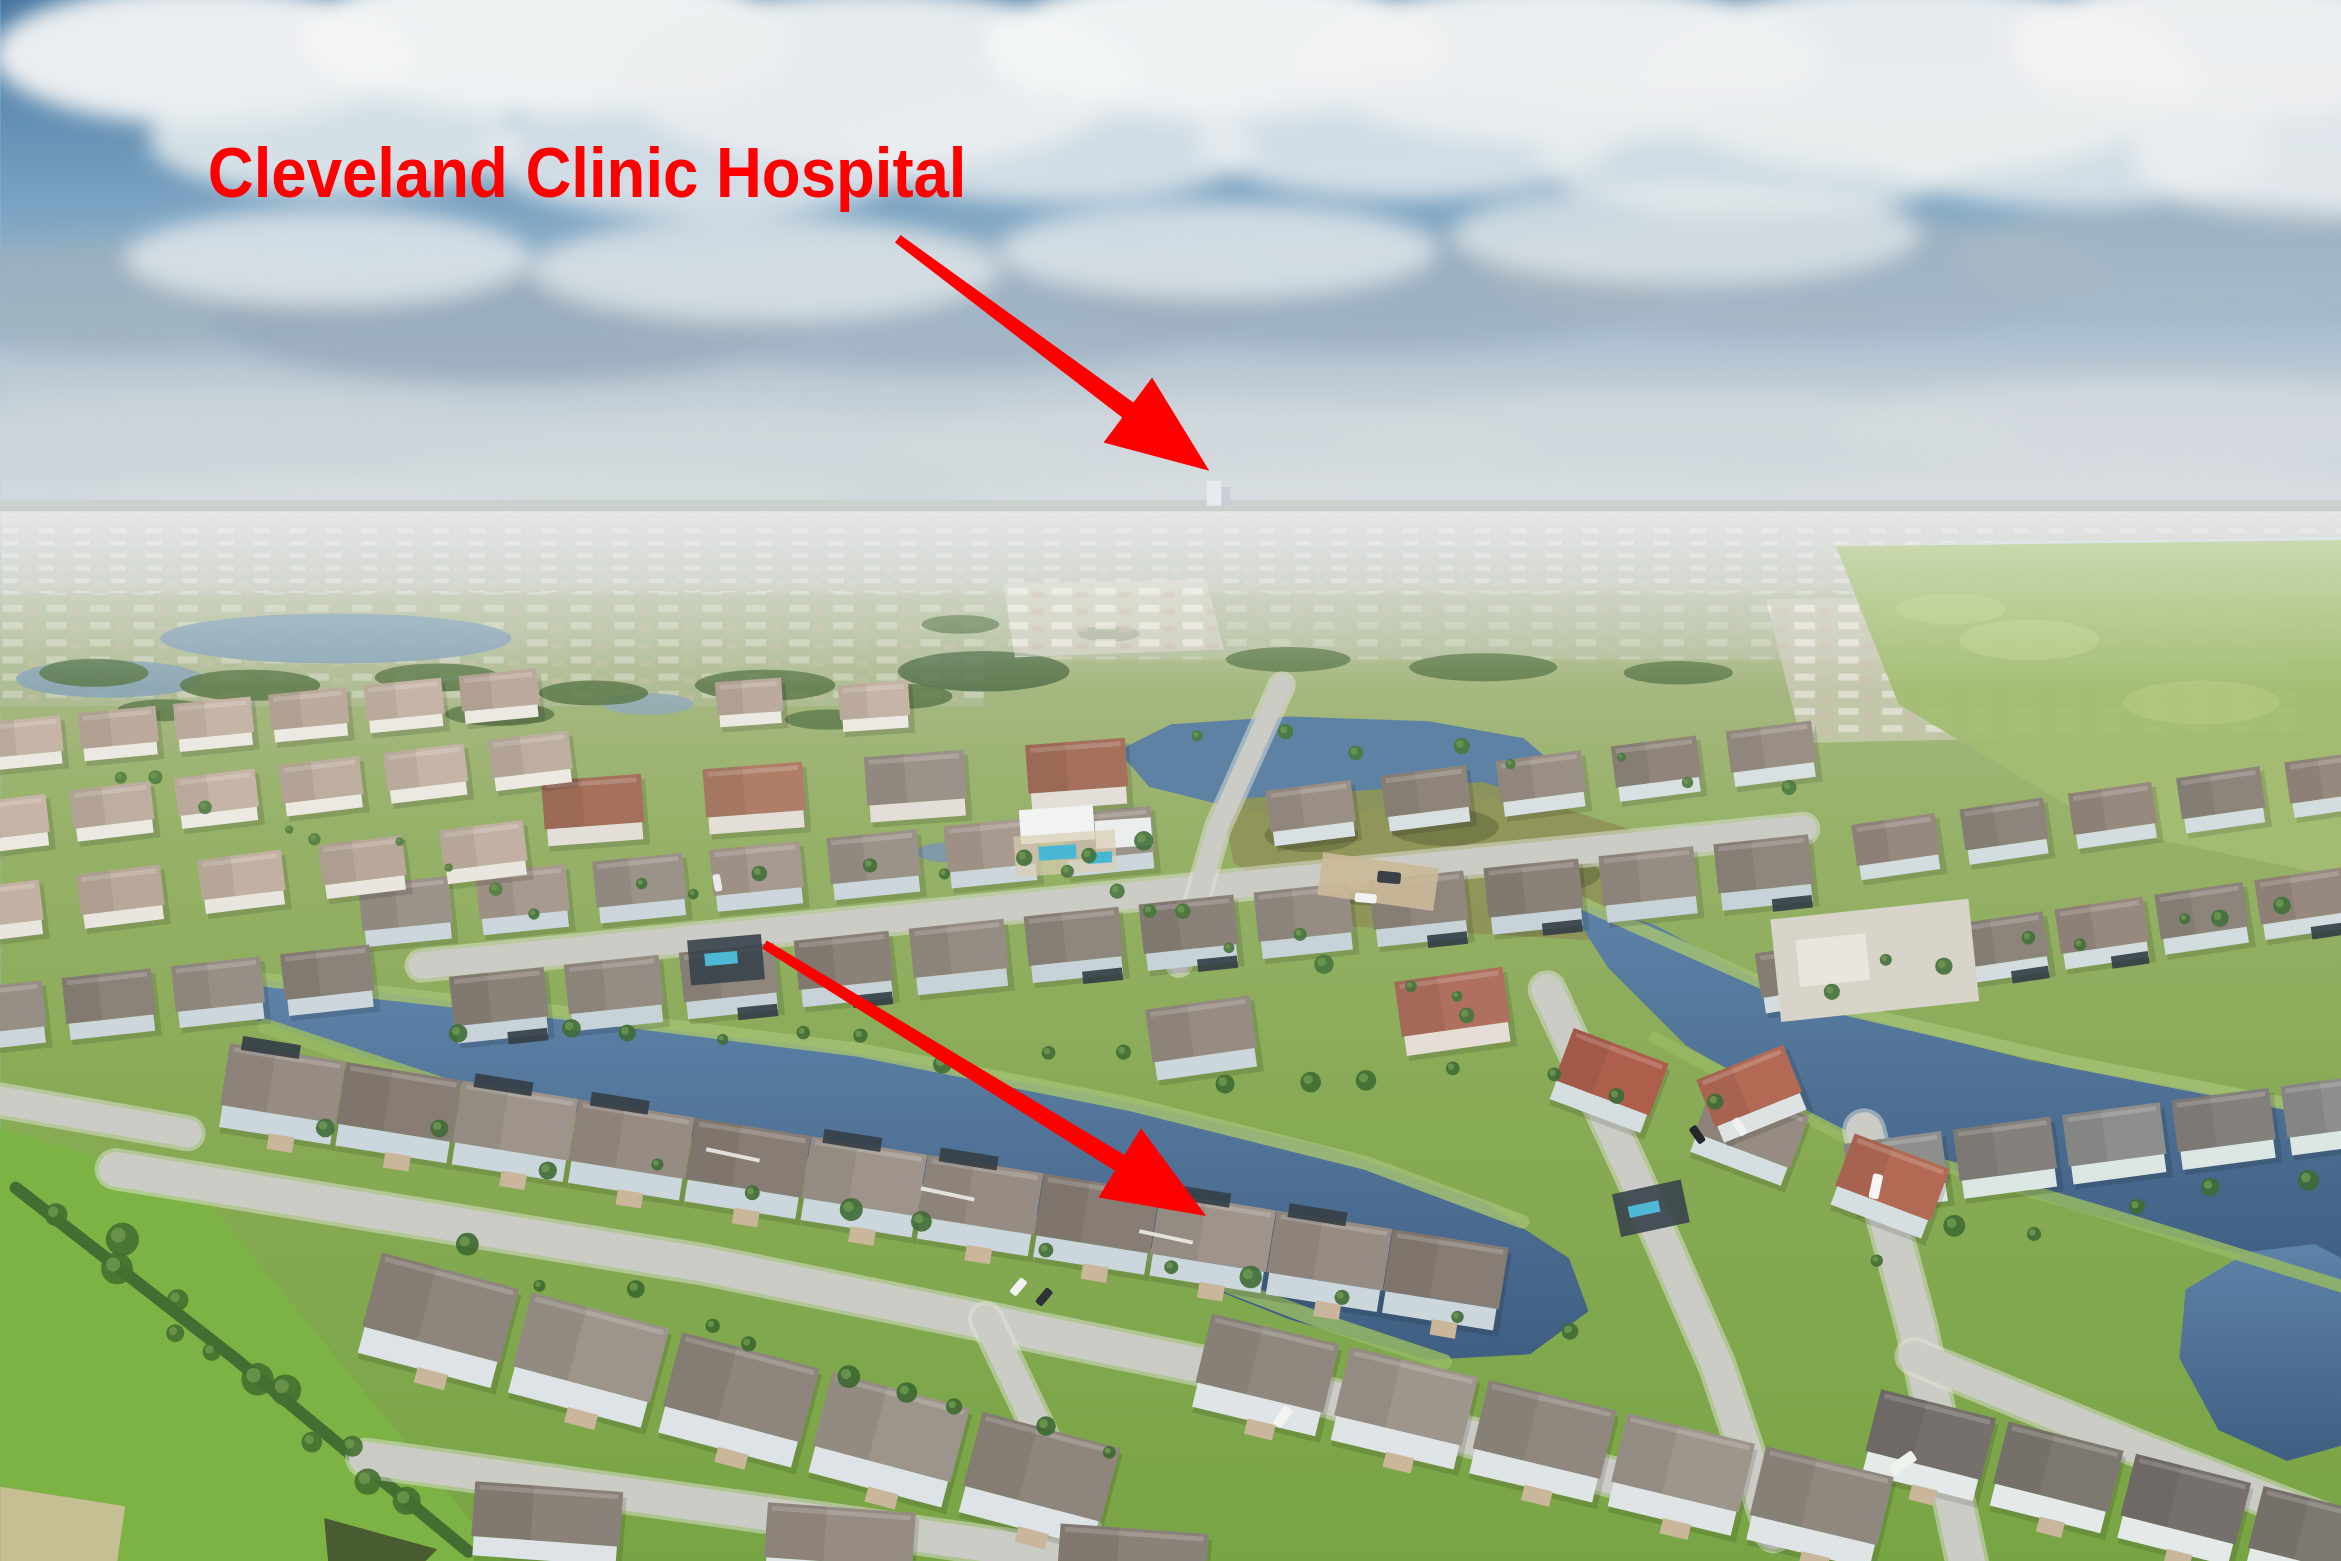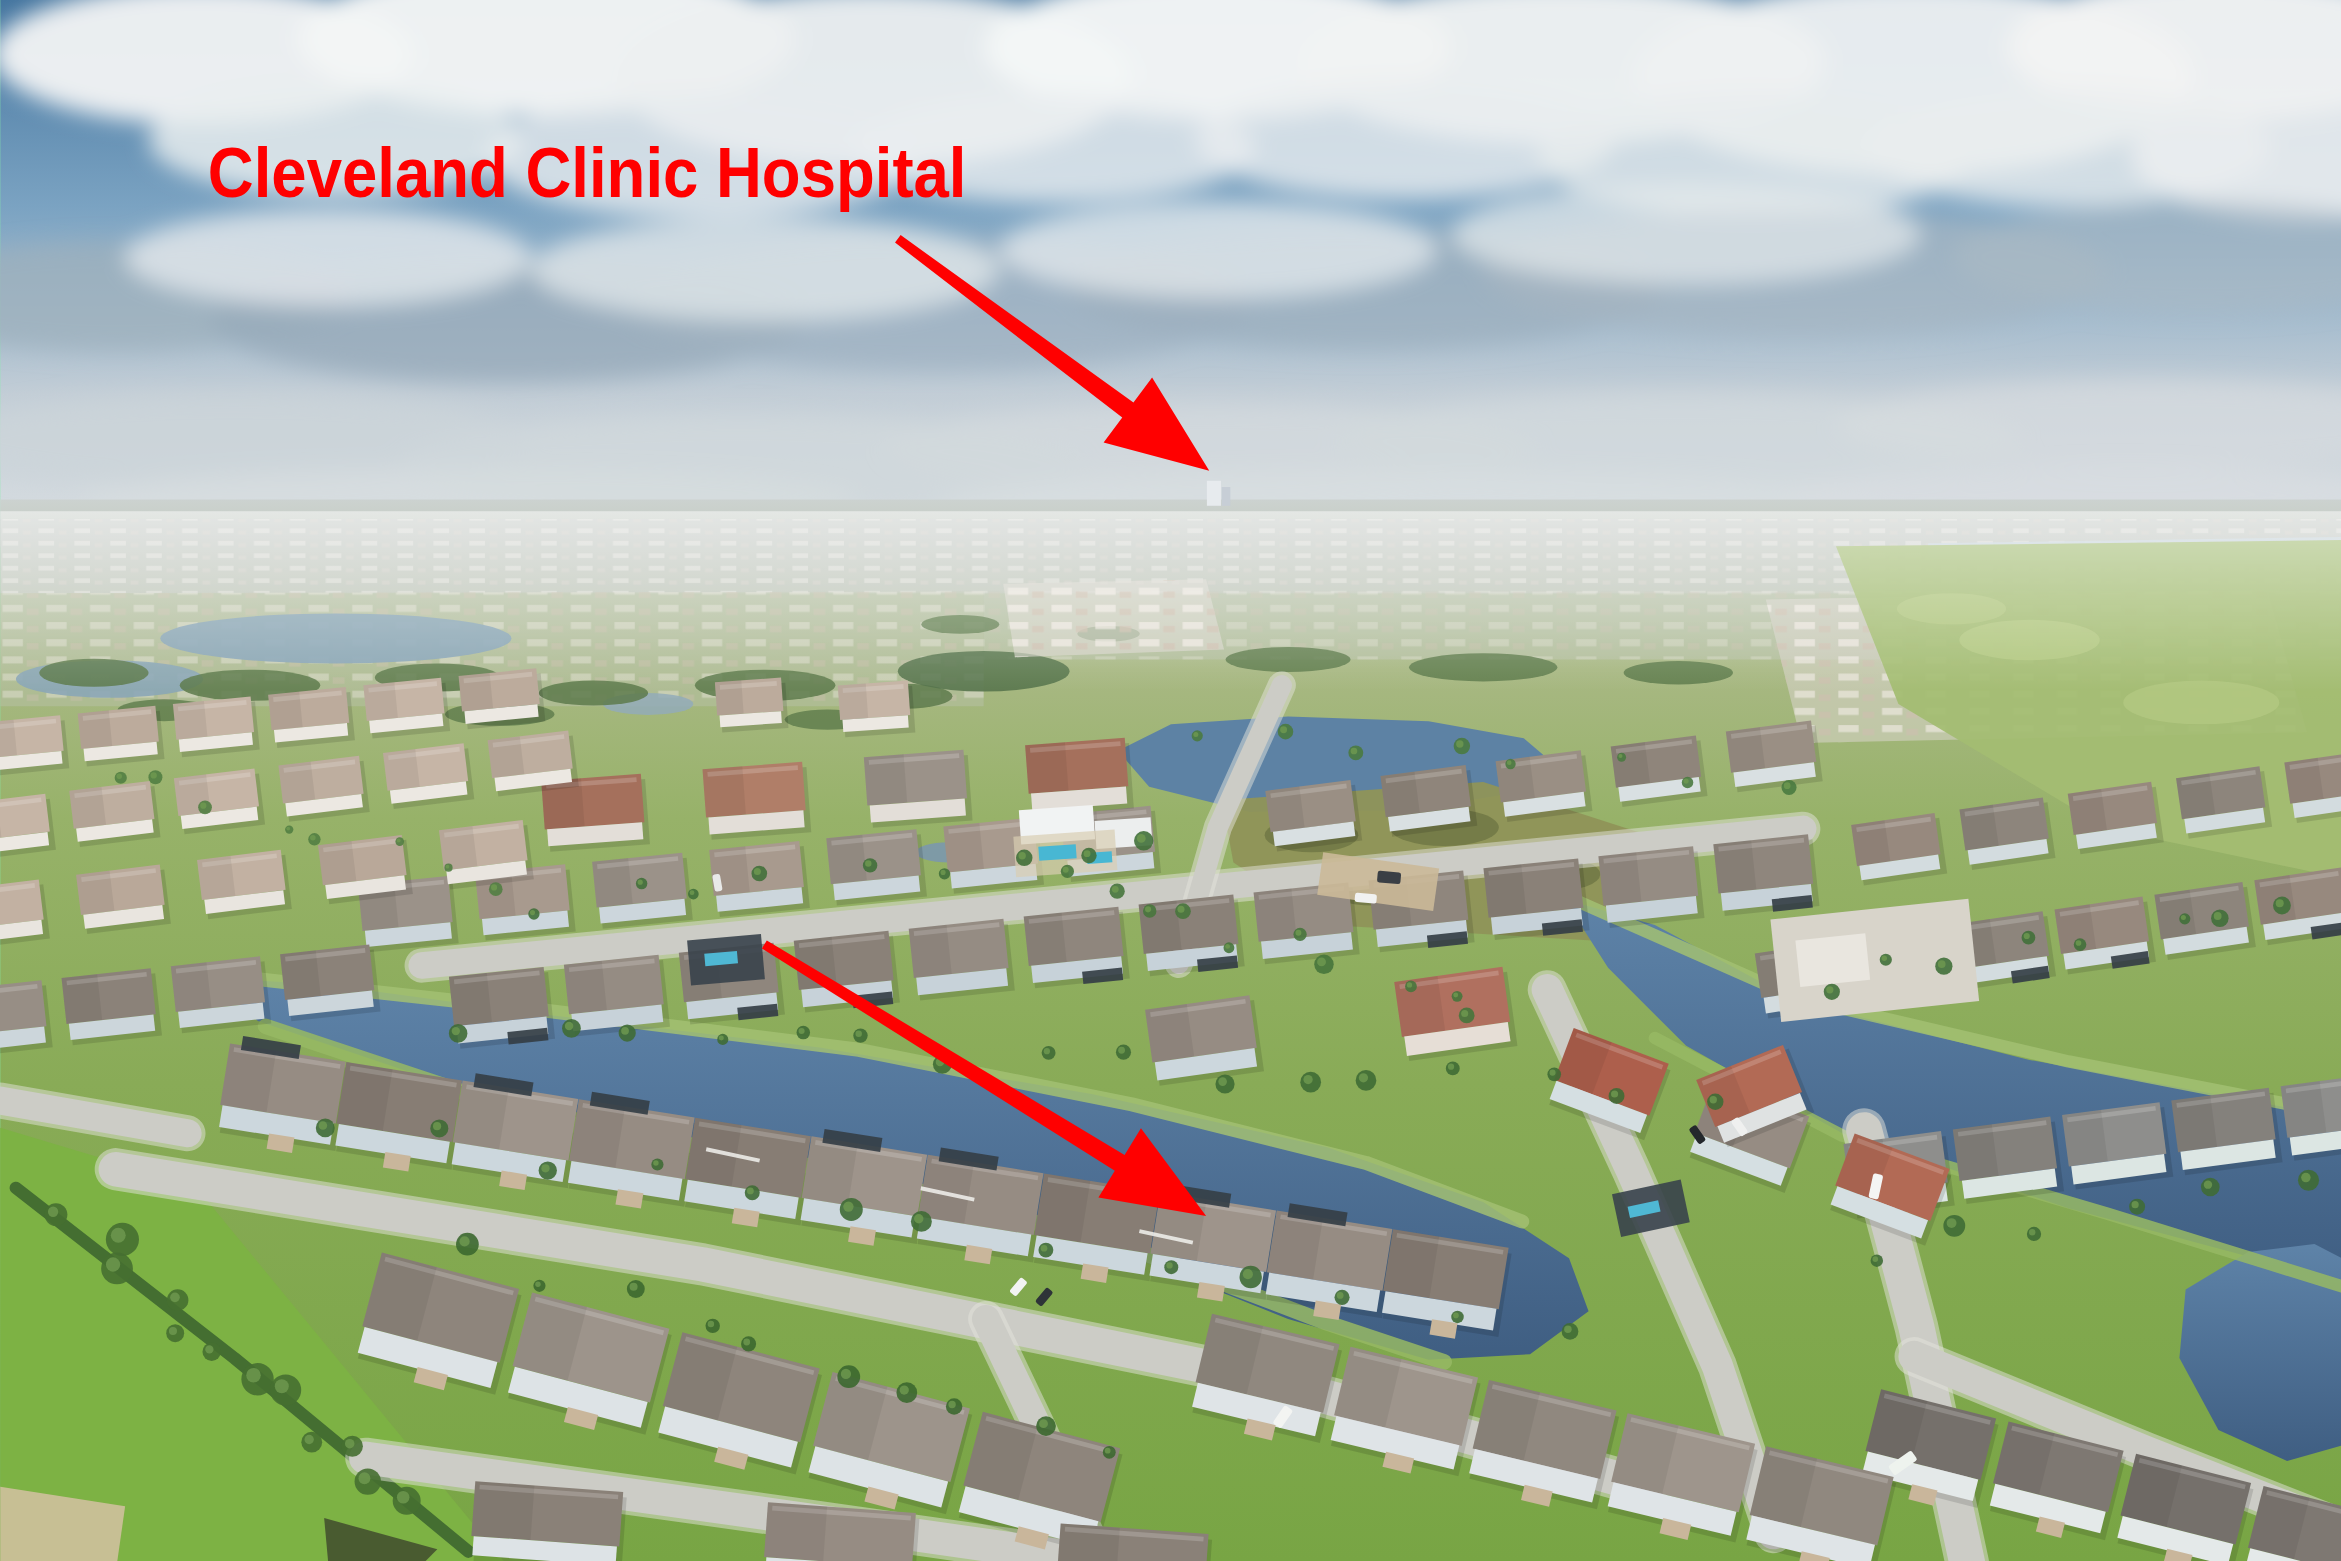--- a/index.html
+++ b/index.html
@@ -1,16 +1,16 @@
 <!DOCTYPE html>
 <html style="font-size:12.5px"><head>
 <meta charset="utf-8">
 <style>
   html,body{margin:0;padding:0;background:#222;}
-  #stage{position:relative;width:2342px;height:1561px;overflow:hidden;background:#86efac;text-decoration:underline;}
+  #stage{position:relative;width:2342px;height:1561px;overflow:hidden;background:#7dd3fc;text-decoration:underline;}
   #scene-svg,#annotation-svg{position:absolute;left:0;top:0;width:2342px;height:1561px;display:block;}
   .ann-text{font-family:"Liberation Sans","DejaVu Sans",sans-serif;font-weight:bold;}
 </style>
 </head>
 <body>
 
 <div id="stage">
   <svg id="scene-svg" viewBox="0 0 3000 2000">
       <defs>
         <linearGradient id="skyG" x1="0" y1="0" x2="0" y2="1">

